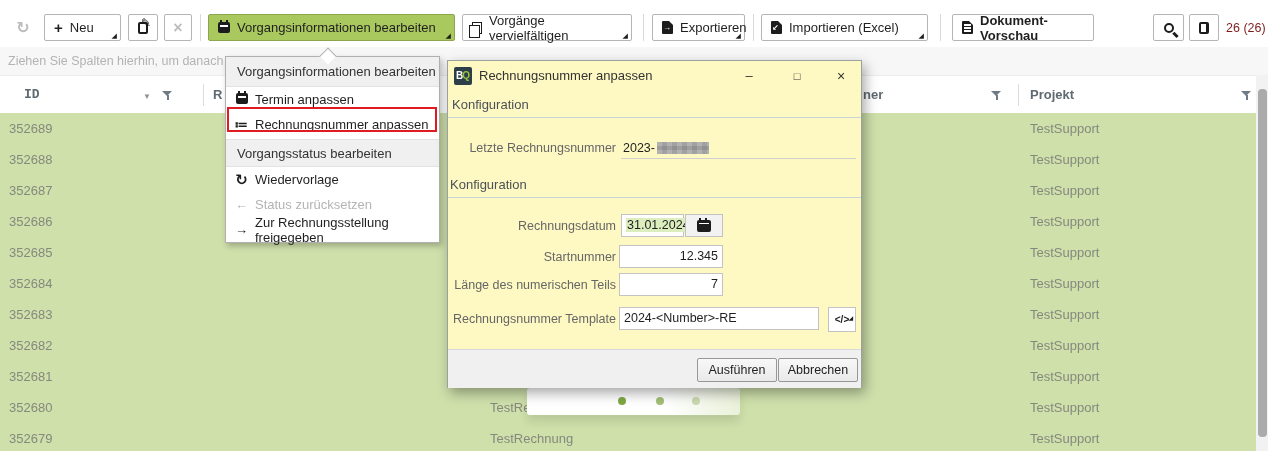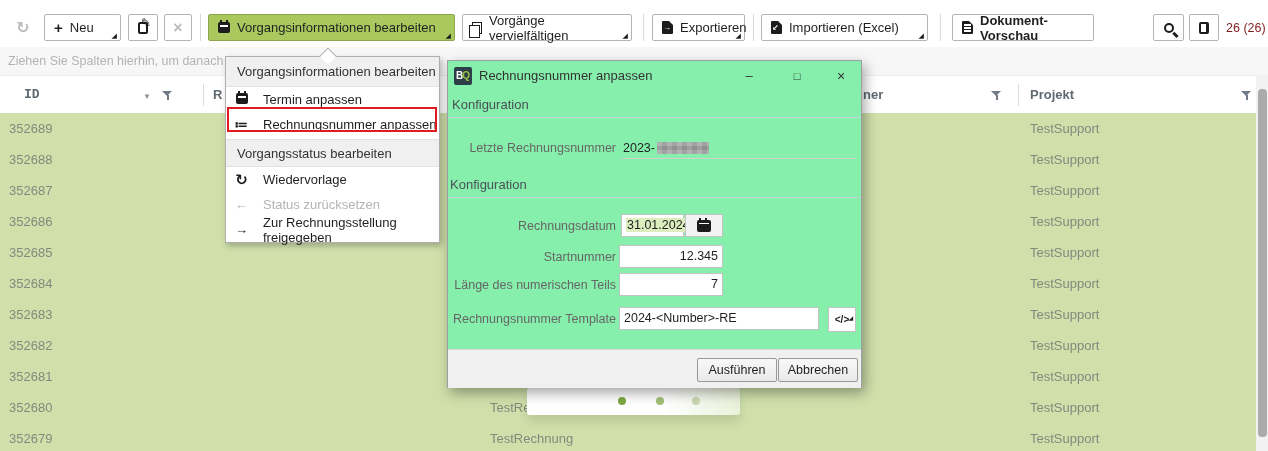--- a/index.html
+++ b/index.html
@@ -59,26 +59,26 @@
   .c-rech { left:490px; }
   .c-proj { left:1030px; }
   
   .sbar { position:absolute; left:1256px; top:75px; width:12px; height:376px; background:#f2f2f2; }
   .sthumb { position:absolute; left:1.5px; top:14px; width:9px; height:348px; background:#ababab; border-radius:4px; cursor:pointer; }
   
   .menu { position:absolute; left:225px; top:56px; width:215px; background:#fff; border:1px solid #b0b0b0; box-shadow:2px 3px 6px rgba(0,0,0,.25); z-index:6; }
   .menu-caret { position:absolute; left:322px; top:50px; width:12px; height:12px; background:#fff; border-top:1px solid #b0b0b0; border-left:1px solid #b0b0b0; transform:rotate(45deg); z-index:7; }
   .mhead { height:30px; line-height:30px; background:#f0f0f0; color:#333; font-size:13px; padding-left:11px; border-bottom:1px solid #e3e3e3; }
   .mhead.second { height:28px; line-height:28px; border-top:1px solid #e3e3e3; margin-top:2px; }
-  .mitem { height:25px; display:flex; align-items:center; font-size:13px; color:#1f1f1f; padding-left:6px; gap:12px; cursor:pointer; }
+  .mitem { height:25px; display:flex; align-items:center; font-size:13px; color:#1f1f1f; padding-left:6px; gap:4px; cursor:pointer; }
   .mitem .mi { width:19px; text-align:center; font-weight:bold; font-size:13px; color:#1c1c1c; flex:0 0 auto; }
   .mitem.disabled, .mitem.disabled .mi { color:#b4b4b4; }
   .annotation { position:absolute; left:227px; top:107px; width:210px; height:25px; border:2px solid #e11b22; z-index:8; }
   
-  .dialog { position:absolute; left:447px; top:60px; width:415px; height:328px; background:#86efac; border:1px solid #9aa0a3; box-shadow:3px 5px 12px rgba(0,0,0,.35); z-index:9; font-size:12.5px; }
+  .dialog { position:absolute; left:447px; top:60px; width:415px; height:328px; background:#fef9c3; border:1px solid #9aa0a3; box-shadow:3px 5px 12px rgba(0,0,0,.35); z-index:9; font-size:12.5px; }
   .dtitle { position:absolute; left:0; top:0; right:0; height:30px; }
   .dlogo { position:absolute; left:6px; top:6px; width:18px; height:18px; background:#2c3e47; border-radius:2px; font-size:10px; font-weight:bold; line-height:18px; text-align:center; }
   .dlogo .b { color:#fff; } .dlogo .q { color:#9dc33c; margin-left:-1px; }
   .dtitle .txt { position:absolute; left:31px; top:0; line-height:30px; font-size:13px; color:#333; }
   .winbtn { position:absolute; top:5px; width:26px; height:20px; text-align:center; line-height:20px; font-size:13px; color:#333; cursor:pointer; }
   .w-min { left:288px; } .w-max { left:336px; font-size:11px; } .w-close { left:380px; font-size:14px; }
   .section { position:absolute; left:4px; font-size:13px; color:#4a5157; }
   .hline { position:absolute; left:0; right:0; height:1px; background:#c7d5da; }
   .dlabel { position:absolute; left:0; width:168px; text-align:right; color:#666; }
   .dvalue { position:absolute; left:175px; color:#1f1f1f; }

